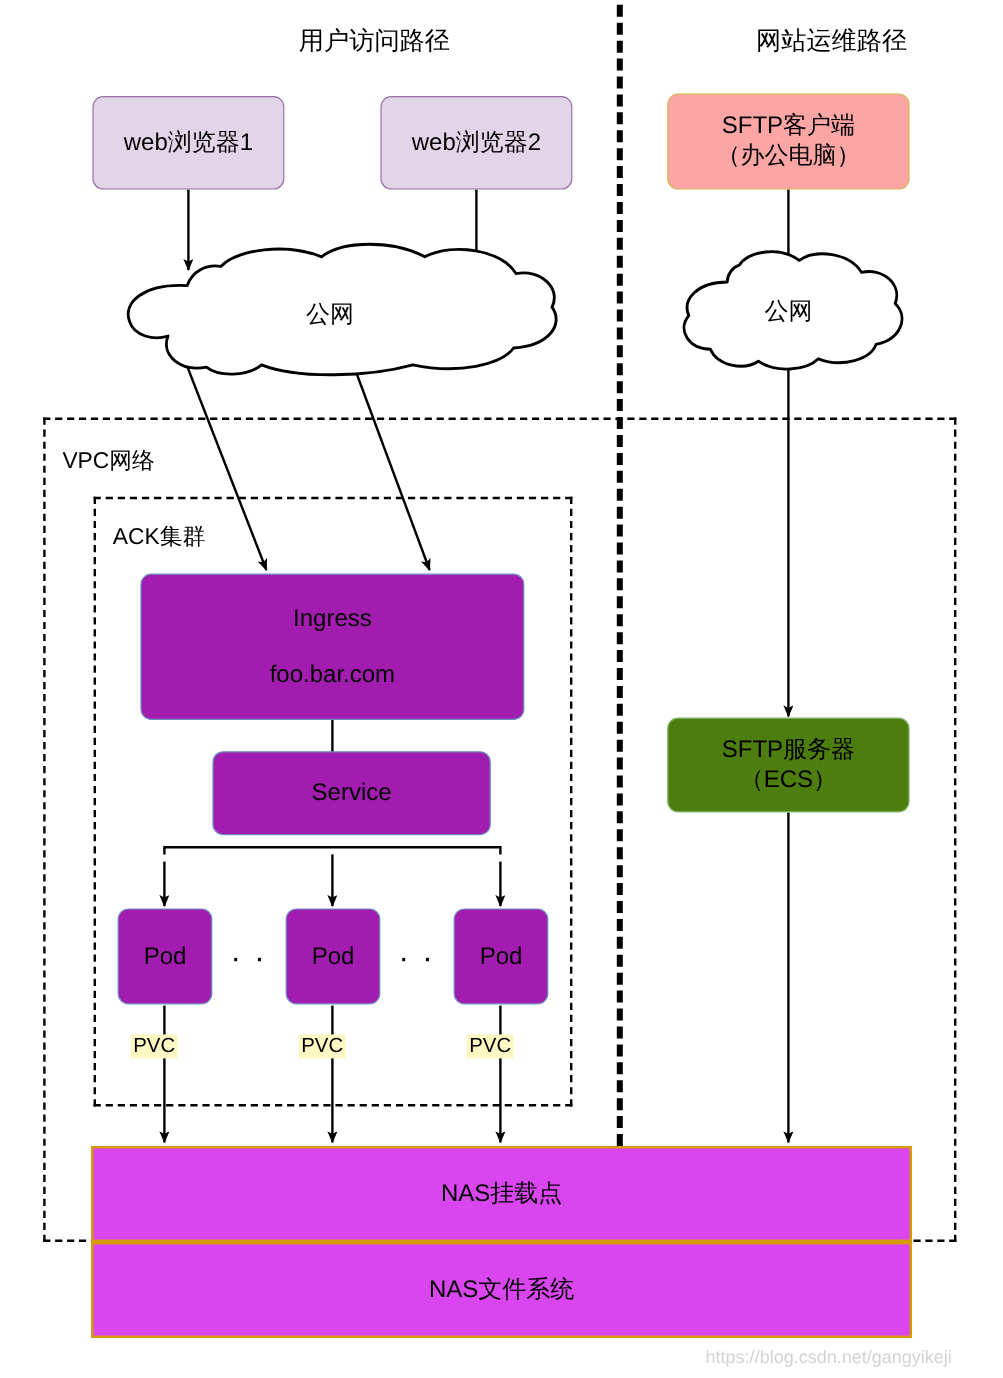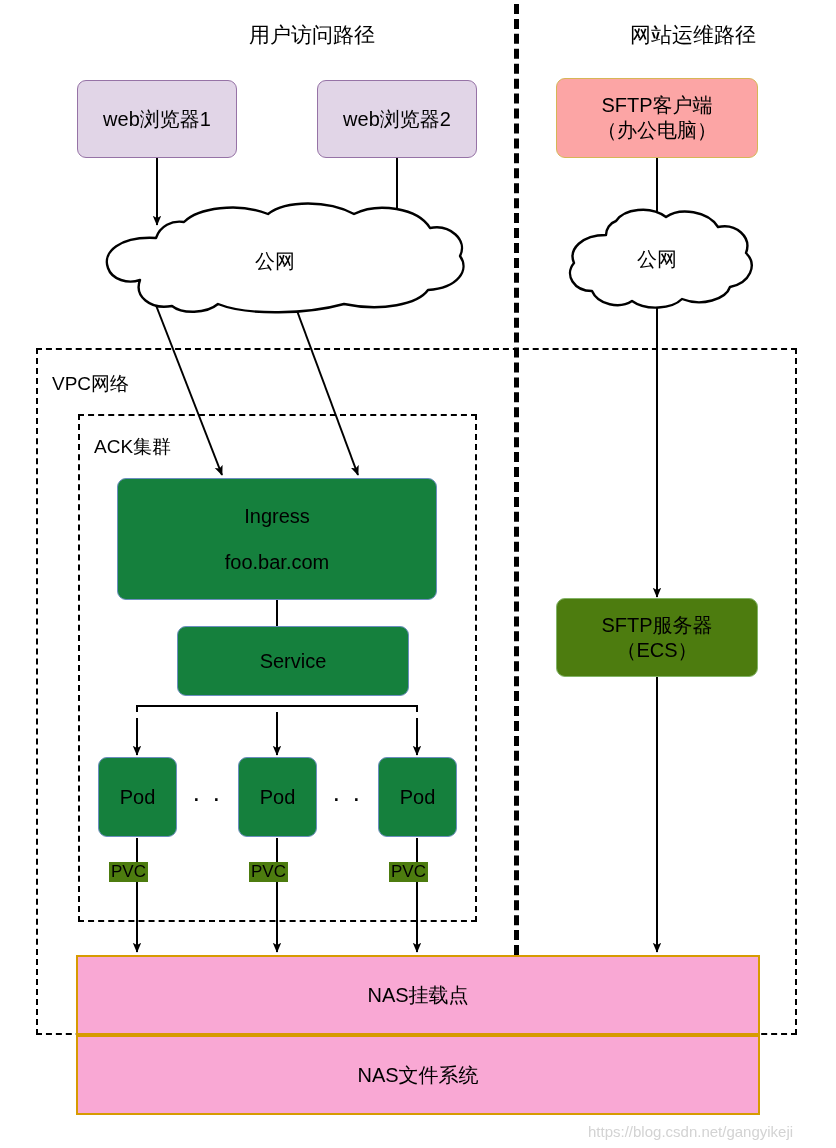--- a/index.html
+++ b/index.html
@@ -47,29 +47,29 @@
 
   .node-purple {
     background: #e1d5e7;
     border-color: #9673a6;
   }
   .node-yellow {
     background: #fca5a5;
     border-color: #d6b656;
   }
   .node-blue {
-    background: #15803d;
+    background: #a21caf;
     border-color: #6c8ebf;
   }
   .node-green {
     background: #4d7c0f;
     border-color: #82b366;
   }
   .node-orange {
-    background: #f9a8d4;
+    background: #d946ef;
     border-color: #d79b00;
     border-radius: 0;
     border-width: 2px;
   }
 
   .ingress-box {
     justify-content: space-around;
     padding: 14px 0;
   }
 
@@ -86,21 +86,21 @@
   }
   .divider {
     border-left: 5px dashed #000000;
     width: 0;
   }
 
   
   .edge-label {
     font-size: 17px;
     color: #000000;
-    background: #4d7c0f;
+    background: #fef9c3;
     padding: 0 2px;
     white-space: nowrap;
   }
   .dots {
     font-size: 26px;
     color: #000000;
     letter-spacing: 2px;
     line-height: 1;
     white-space: nowrap;
   }

